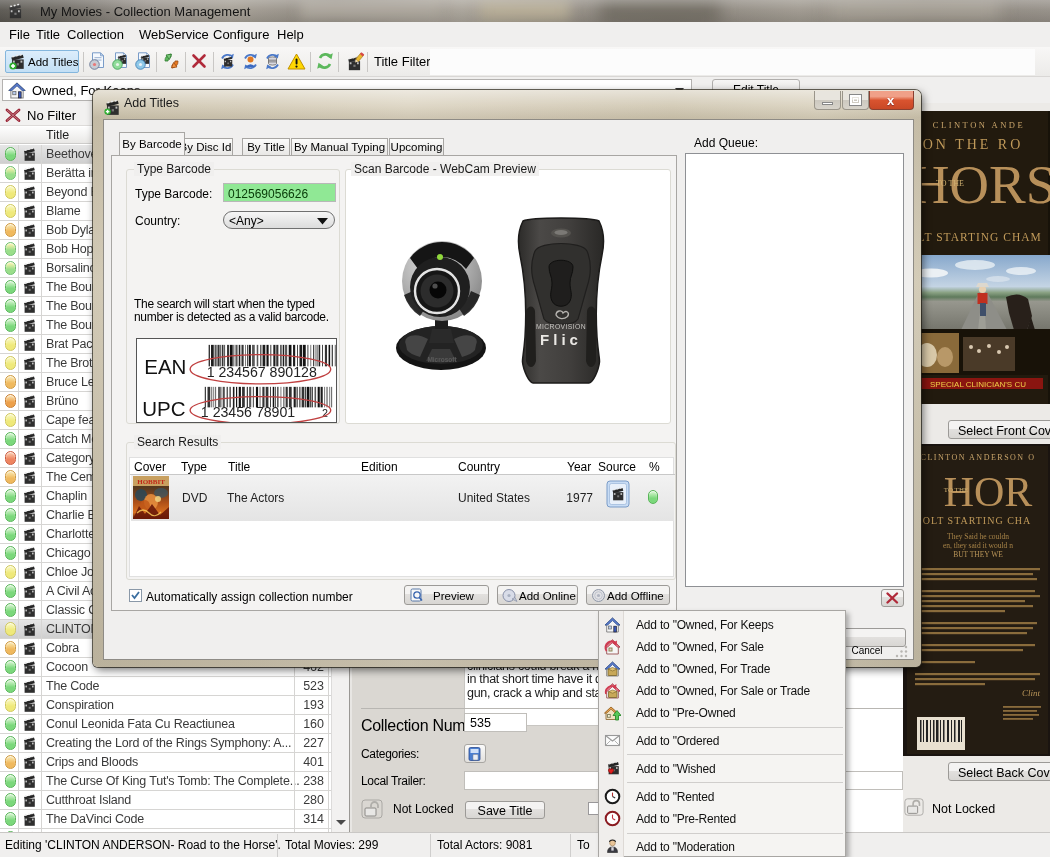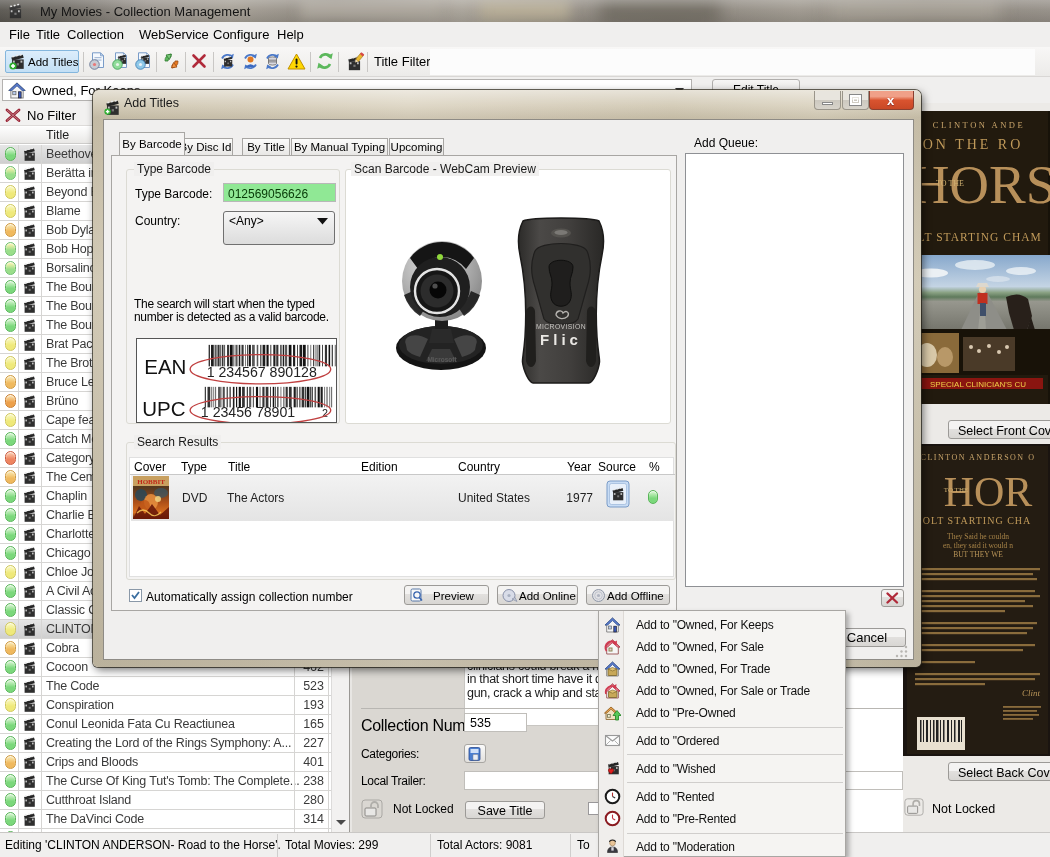--- a/index.html
+++ b/index.html
@@ -835,21 +835,21 @@
         <i class="cellsep2"></i>
         <i class="cellsep3"></i>
         <i class="cellsep4"></i>
       </div>
 <div class="lrow" style="top:612px">
         <span class="pill" style="background:linear-gradient(180deg,#c6f0c0 15%,#7bd87b 60%,#7bd87b);border:1px solid #58b558"></span>
         <svg class="clap" width="15" height="15">
           <use href="#clapsym"></use>
         </svg>
         <span class="t">Conul Leonida Fata Cu Reactiunea</span>
-        <span class="num">165</span>
+        <span class="num">160</span>
         <i class="cellsep1"></i>
         <i class="cellsep2"></i>
         <i class="cellsep3"></i>
         <i class="cellsep4"></i>
       </div>
 <div class="lrow" style="top:631px">
         <span class="pill" style="background:linear-gradient(180deg,#c6f0c0 15%,#7bd87b 60%,#7bd87b);border:1px solid #58b558"></span>
         <svg class="clap" width="15" height="15">
           <use href="#clapsym"></use>
         </svg>
@@ -1012,21 +1012,21 @@
     <div class="tab" style="left:285px;width:55px">Upcoming</div>
     <div id="tabpane">
 
       <div class="groupbox" style="left:14px;top:13px;width:214px;height:255px"></div>
       <span class="grouplbl" style="left:22px;top:6px">Type Barcode</span>
       <span style="position:absolute;left:23px;top:31px">Type Barcode:</span>
       <div style="position:absolute;left:111px;top:27px;width:113px;height:19px;background:#90e895;border:1px solid #b8b8b8">
           <span style="position:absolute;left:4px;top:3px;color:#073a07">012569056626</span>
         </div>
       <span style="position:absolute;left:23px;top:58px">Country:</span>
-      <div style="position:absolute;left:111px;top:55px;width:112px;height:34px;background:linear-gradient(#f6f6f6,#dcdcdc);border:1px solid #707070;border-radius:3px">
+      <div style="position:absolute;left:111px;top:55px;width:112px;height:18px;background:linear-gradient(#f6f6f6,#dcdcdc);border:1px solid #707070;border-radius:9px">
         <span style="position:absolute;left:5px;top:2px">&lt;Any&gt;</span>
         <svg width="11" height="7" style="position:absolute;left:93px;top:6px">
             <polygon points="0,0 11,0 5.5,6.5" fill="#111"></polygon>
           </svg>
       </div>
       <div style="position:absolute;left:22px;top:142px;line-height:13px;white-space:nowrap;letter-spacing:-0.3px">The search will start when the typed<br>number is detected as a valid barcode.</div>
       <svg width="201" height="85" viewBox="0 0 201 85" style="position:absolute;left:24px;top:182px;background:#fff;border:1px solid #555">
 <text x="6" y="36" font-size="21px" fill="#111" font-family="Liberation Sans">EAN</text>
 <rect x="72.0" y="6" width="1.2" height="22" fill="#111" opacity="1.0"></rect>
           <rect x="74.4" y="6" width="2.8" height="22" fill="#111" opacity="0.95"></rect>
@@ -1196,21 +1196,21 @@
     <span style="position:absolute;left:590px;top:16px">Add Queue:</span>
     <div style="position:absolute;left:581px;top:33px;width:219px;height:434px;background:#fff;border:1px solid #8e9094"></div>
     <div class="btn" style="left:777px;top:469px;width:23px;height:18px">
       <svg width="15" height="14" style="position:absolute;left:3px;top:1px">
           <g stroke="#b02a3a" stroke-width="2.4" stroke-linecap="round">
             <line x1="2.5" y1="2.5" x2="12" y2="11.5"></line>
             <line x1="12" y1="2.5" x2="2.5" y2="11.5"></line>
           </g>
         </svg>
     </div>
-    <div class="btn" style="left:724px;top:508px;width:78px;height:19px;padding-top:1px;font-size:13px">Cancel</div>
+    <div class="btn" style="left:724px;top:508px;width:78px;height:19px;padding-top:16px;font-size:10px">Cancel</div>
     <svg width="14" height="13" style="position:absolute;left:790px;top:525px">
         <g fill="#b8b6b2">
           <circle cx="12" cy="2" r="1.2"></circle>
           <circle cx="12" cy="6.5" r="1.2"></circle>
           <circle cx="12" cy="11" r="1.2"></circle>
           <circle cx="7.5" cy="6.5" r="1.2"></circle>
           <circle cx="7.5" cy="11" r="1.2"></circle>
           <circle cx="3" cy="11" r="1.2"></circle>
         </g>
       </svg>

